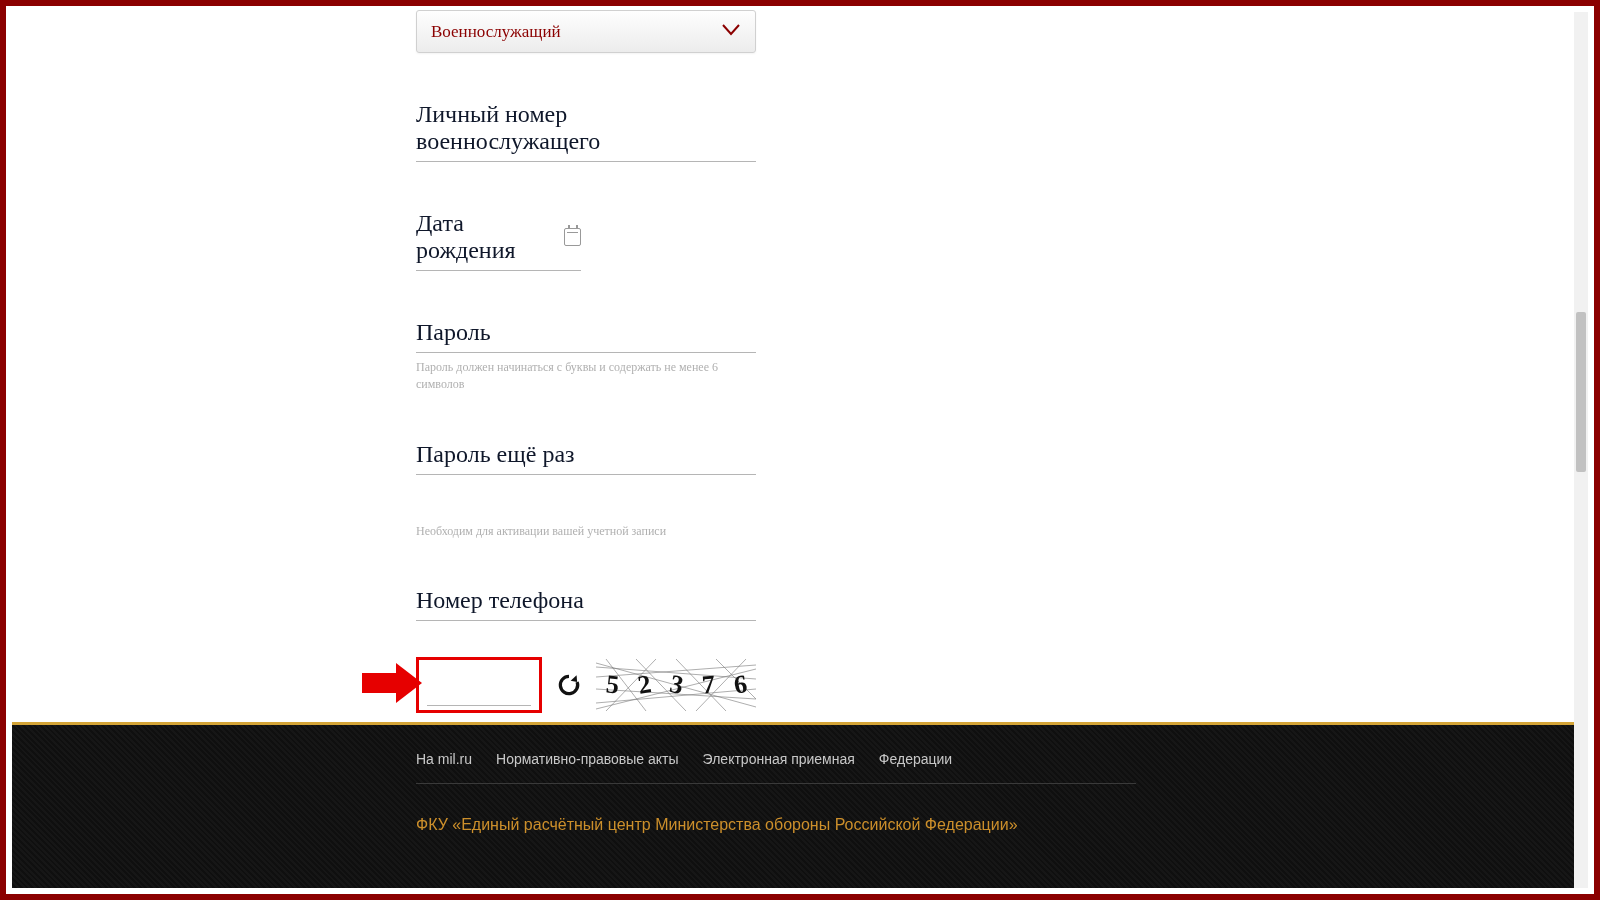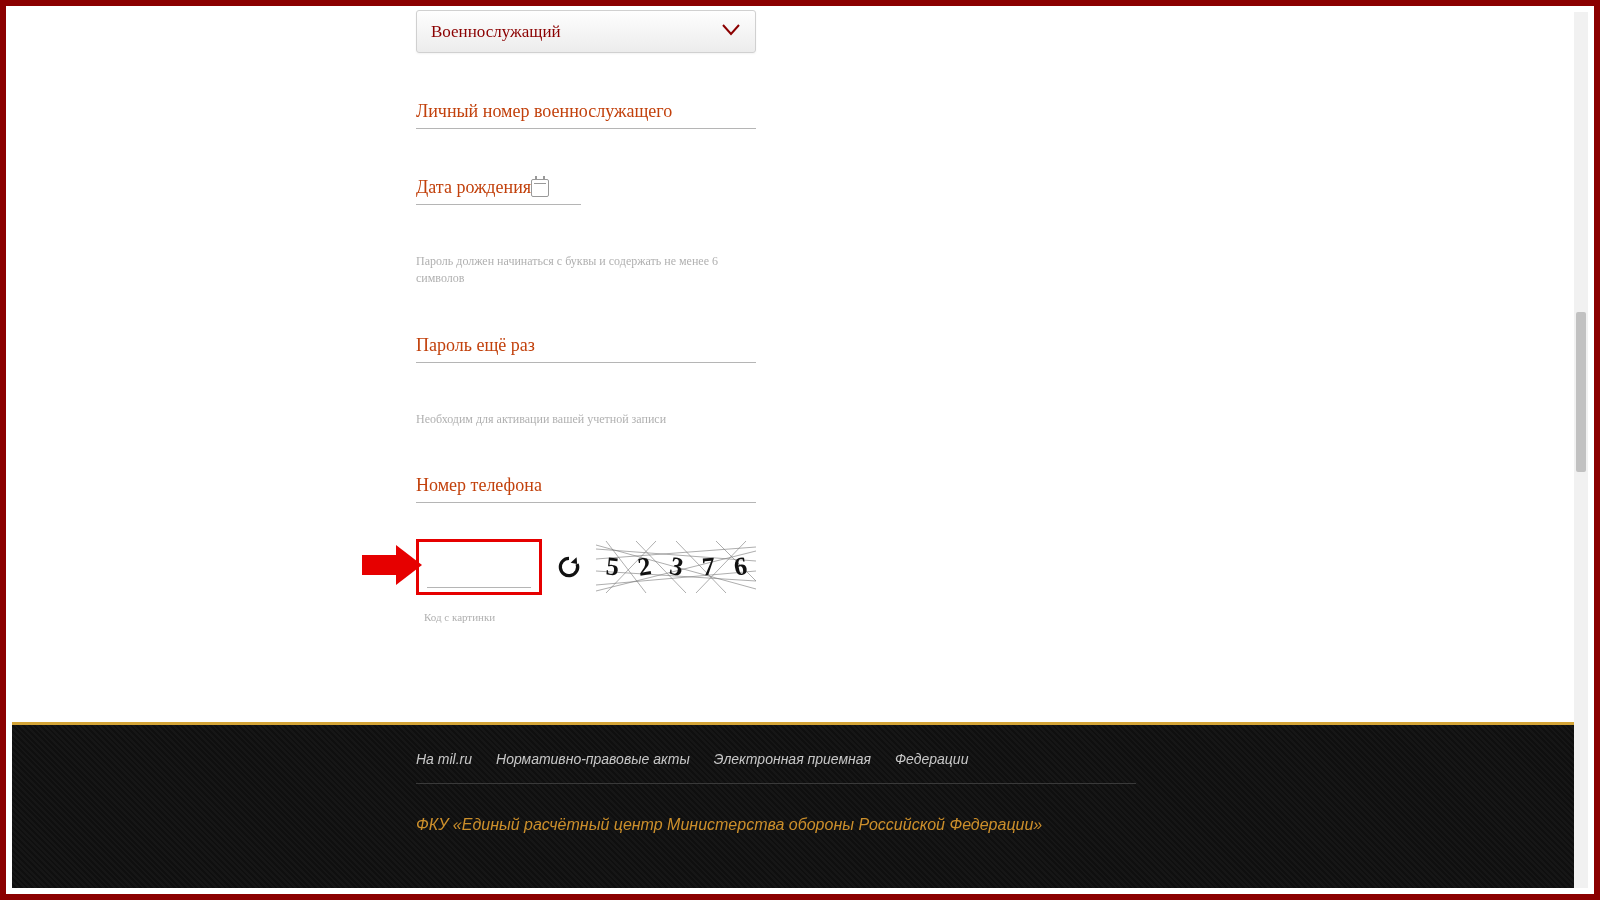--- a/index.html
+++ b/index.html
@@ -46,22 +46,22 @@
   .field {
     width: 340px;
     margin-top: 48px;
     position: relative;
   }
   .field .line {
     border-bottom: 1px solid #b5b5b5;
     padding-bottom: 6px;
   }
   .field .label {
-    color: #c2410c;
-    font-size: 18px;
+    color: #0f172a;
+    font-size: 24px;
   }
   .field .hint {
     color: #b0b0b0;
     font-size: 12px;
     margin-top: 6px;
     line-height: 1.4;
   }
   .field.date { width: 165px; }
   .field.date .line { display: flex; align-items: center; margin-top: 45px; }
   .cal-icon {
@@ -171,21 +171,20 @@
   }
   .footer {
     position: absolute;
     left: 6px; right: 16px; bottom: 6px;
     top: 719px;
     background: #111 repeating-linear-gradient(45deg, #161616 0 2px, #0f0f0f 2px 4px);
     color: #bfbfbf;
     font-family: Arial, Helvetica, sans-serif;
     font-size: 14px;
     padding-left: 404px;
-    font-style: italic;
   }
   .footer-nav {
     display: flex;
     gap: 24px;
     padding-top: 26px;
     padding-bottom: 16px;
     border-bottom: 1px solid #3a3a3a;
     width: 720px;
   }
   .footer-nav span { color: #c8c8c8; }
@@ -233,20 +232,21 @@
   </div>
 
   <div class="field date">
     <div class="line">
       <span class="label">Дата рождения</span>
       <span class="cal-icon"></span>
     </div>
   </div>
 
   <div class="field">
+    <div class="line"><span class="label">Пароль</span></div>
     <div class="hint">Пароль должен начинаться с буквы и содержать не менее 6 символов</div>
   </div>
 
   <div class="field">
     <div class="line"><span class="label">Пароль ещё раз</span></div>
   </div>
 
   <div class="field">
     <div class="hint">Необходим для активации вашей учетной записи</div>
   </div>

